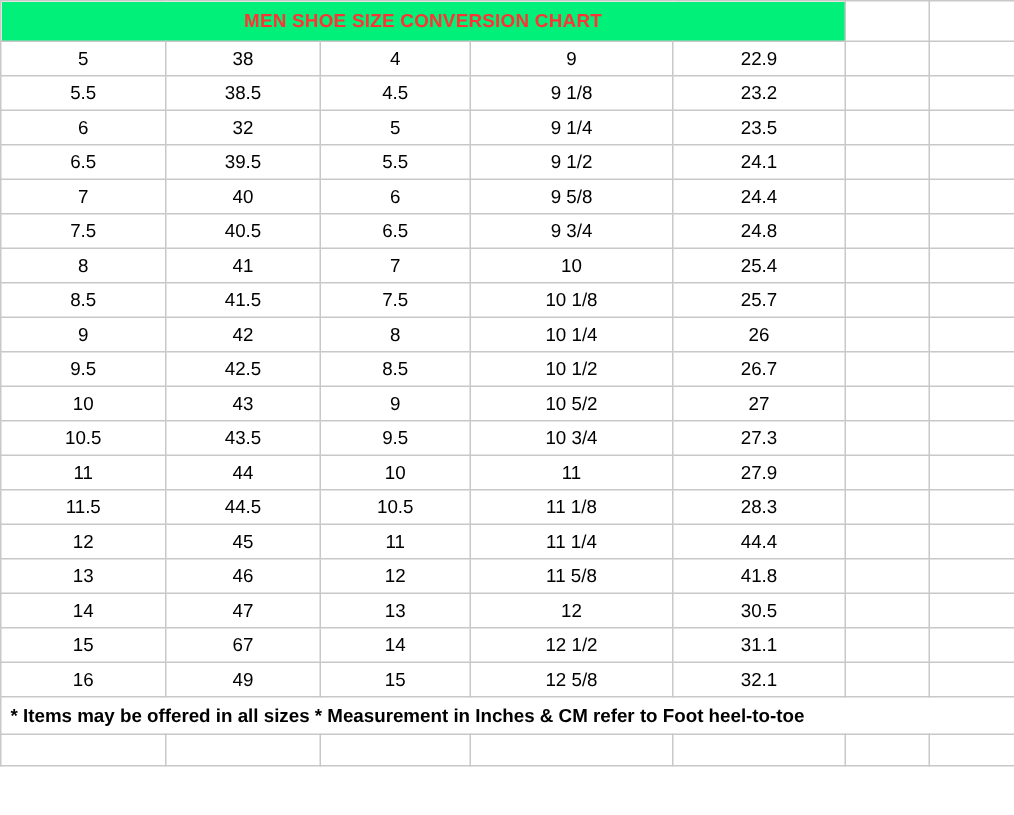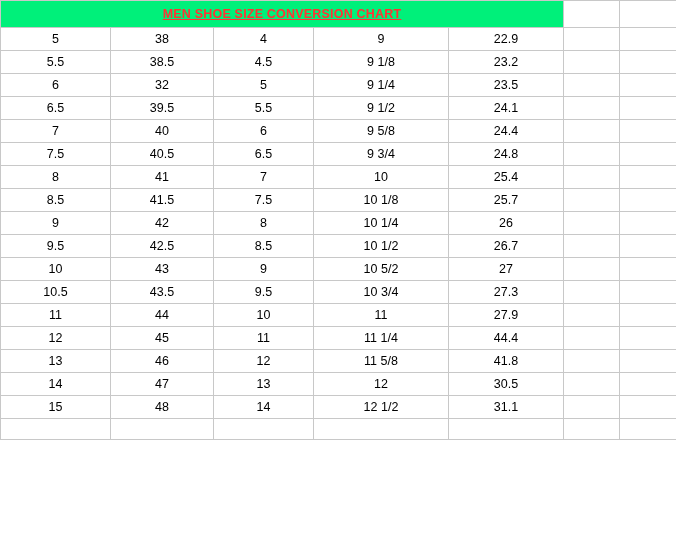--- a/index.html
+++ b/index.html
@@ -37,21 +37,20 @@
     overflow: hidden;
     white-space: nowrap;
   }
   .title-cell {
     background: #00f07a !important;
     color: #ff3333;
     font-weight: bold;
     font-size: 14.5px;
     letter-spacing: 0.2px;
     height: 26px !important;
-    text-decoration: underline;
   }
   .header-cell {
     background: #00f07a !important;
     color: #000000;
     font-weight: bold;
     font-size: 13px;
     height: 24px !important;
   }
   .blank-col {
     background: #ffffff !important;
@@ -204,20 +203,29 @@
       <tr>
         <td>11</td>
         <td>44</td>
         <td>10</td>
         <td>11</td>
         <td>27.9</td>
         <td class="blank-col"></td>
         <td class="blank-col"></td>
       </tr>
       <tr>
+        <td>11.5</td>
+        <td>44.5</td>
+        <td>10.5</td>
+        <td>11 1/8</td>
+        <td>28.3</td>
+        <td class="blank-col"></td>
+        <td class="blank-col"></td>
+      </tr>
+      <tr>
         <td>12</td>
         <td>45</td>
         <td>11</td>
         <td>11 1/4</td>
         <td>44.4</td>
         <td class="blank-col"></td>
         <td class="blank-col"></td>
       </tr>
       <tr>
         <td>13</td>
@@ -232,26 +240,38 @@
         <td>14</td>
         <td>47</td>
         <td>13</td>
         <td>12</td>
         <td>30.5</td>
         <td class="blank-col"></td>
         <td class="blank-col"></td>
       </tr>
       <tr>
         <td>15</td>
-        <td>48</td>
+        <td>67</td>
         <td>14</td>
         <td>12 1/2</td>
         <td>31.1</td>
         <td class="blank-col"></td>
         <td class="blank-col"></td>
+      </tr>
+      <tr>
+        <td>16</td>
+        <td>49</td>
+        <td>15</td>
+        <td>12 5/8</td>
+        <td>32.1</td>
+        <td class="blank-col"></td>
+        <td class="blank-col"></td>
+      </tr>
+      <tr>
+        <td class="note-cell left" colspan="7">* Items may be offered in all sizes * Measurement in Inches &amp; CM refer to Foot heel-to-toe</td>
       </tr>
       <tr class="spacer-row">
         <td></td>
         <td></td>
         <td></td>
         <td></td>
         <td></td>
         <td></td>
         <td></td>
       </tr>

